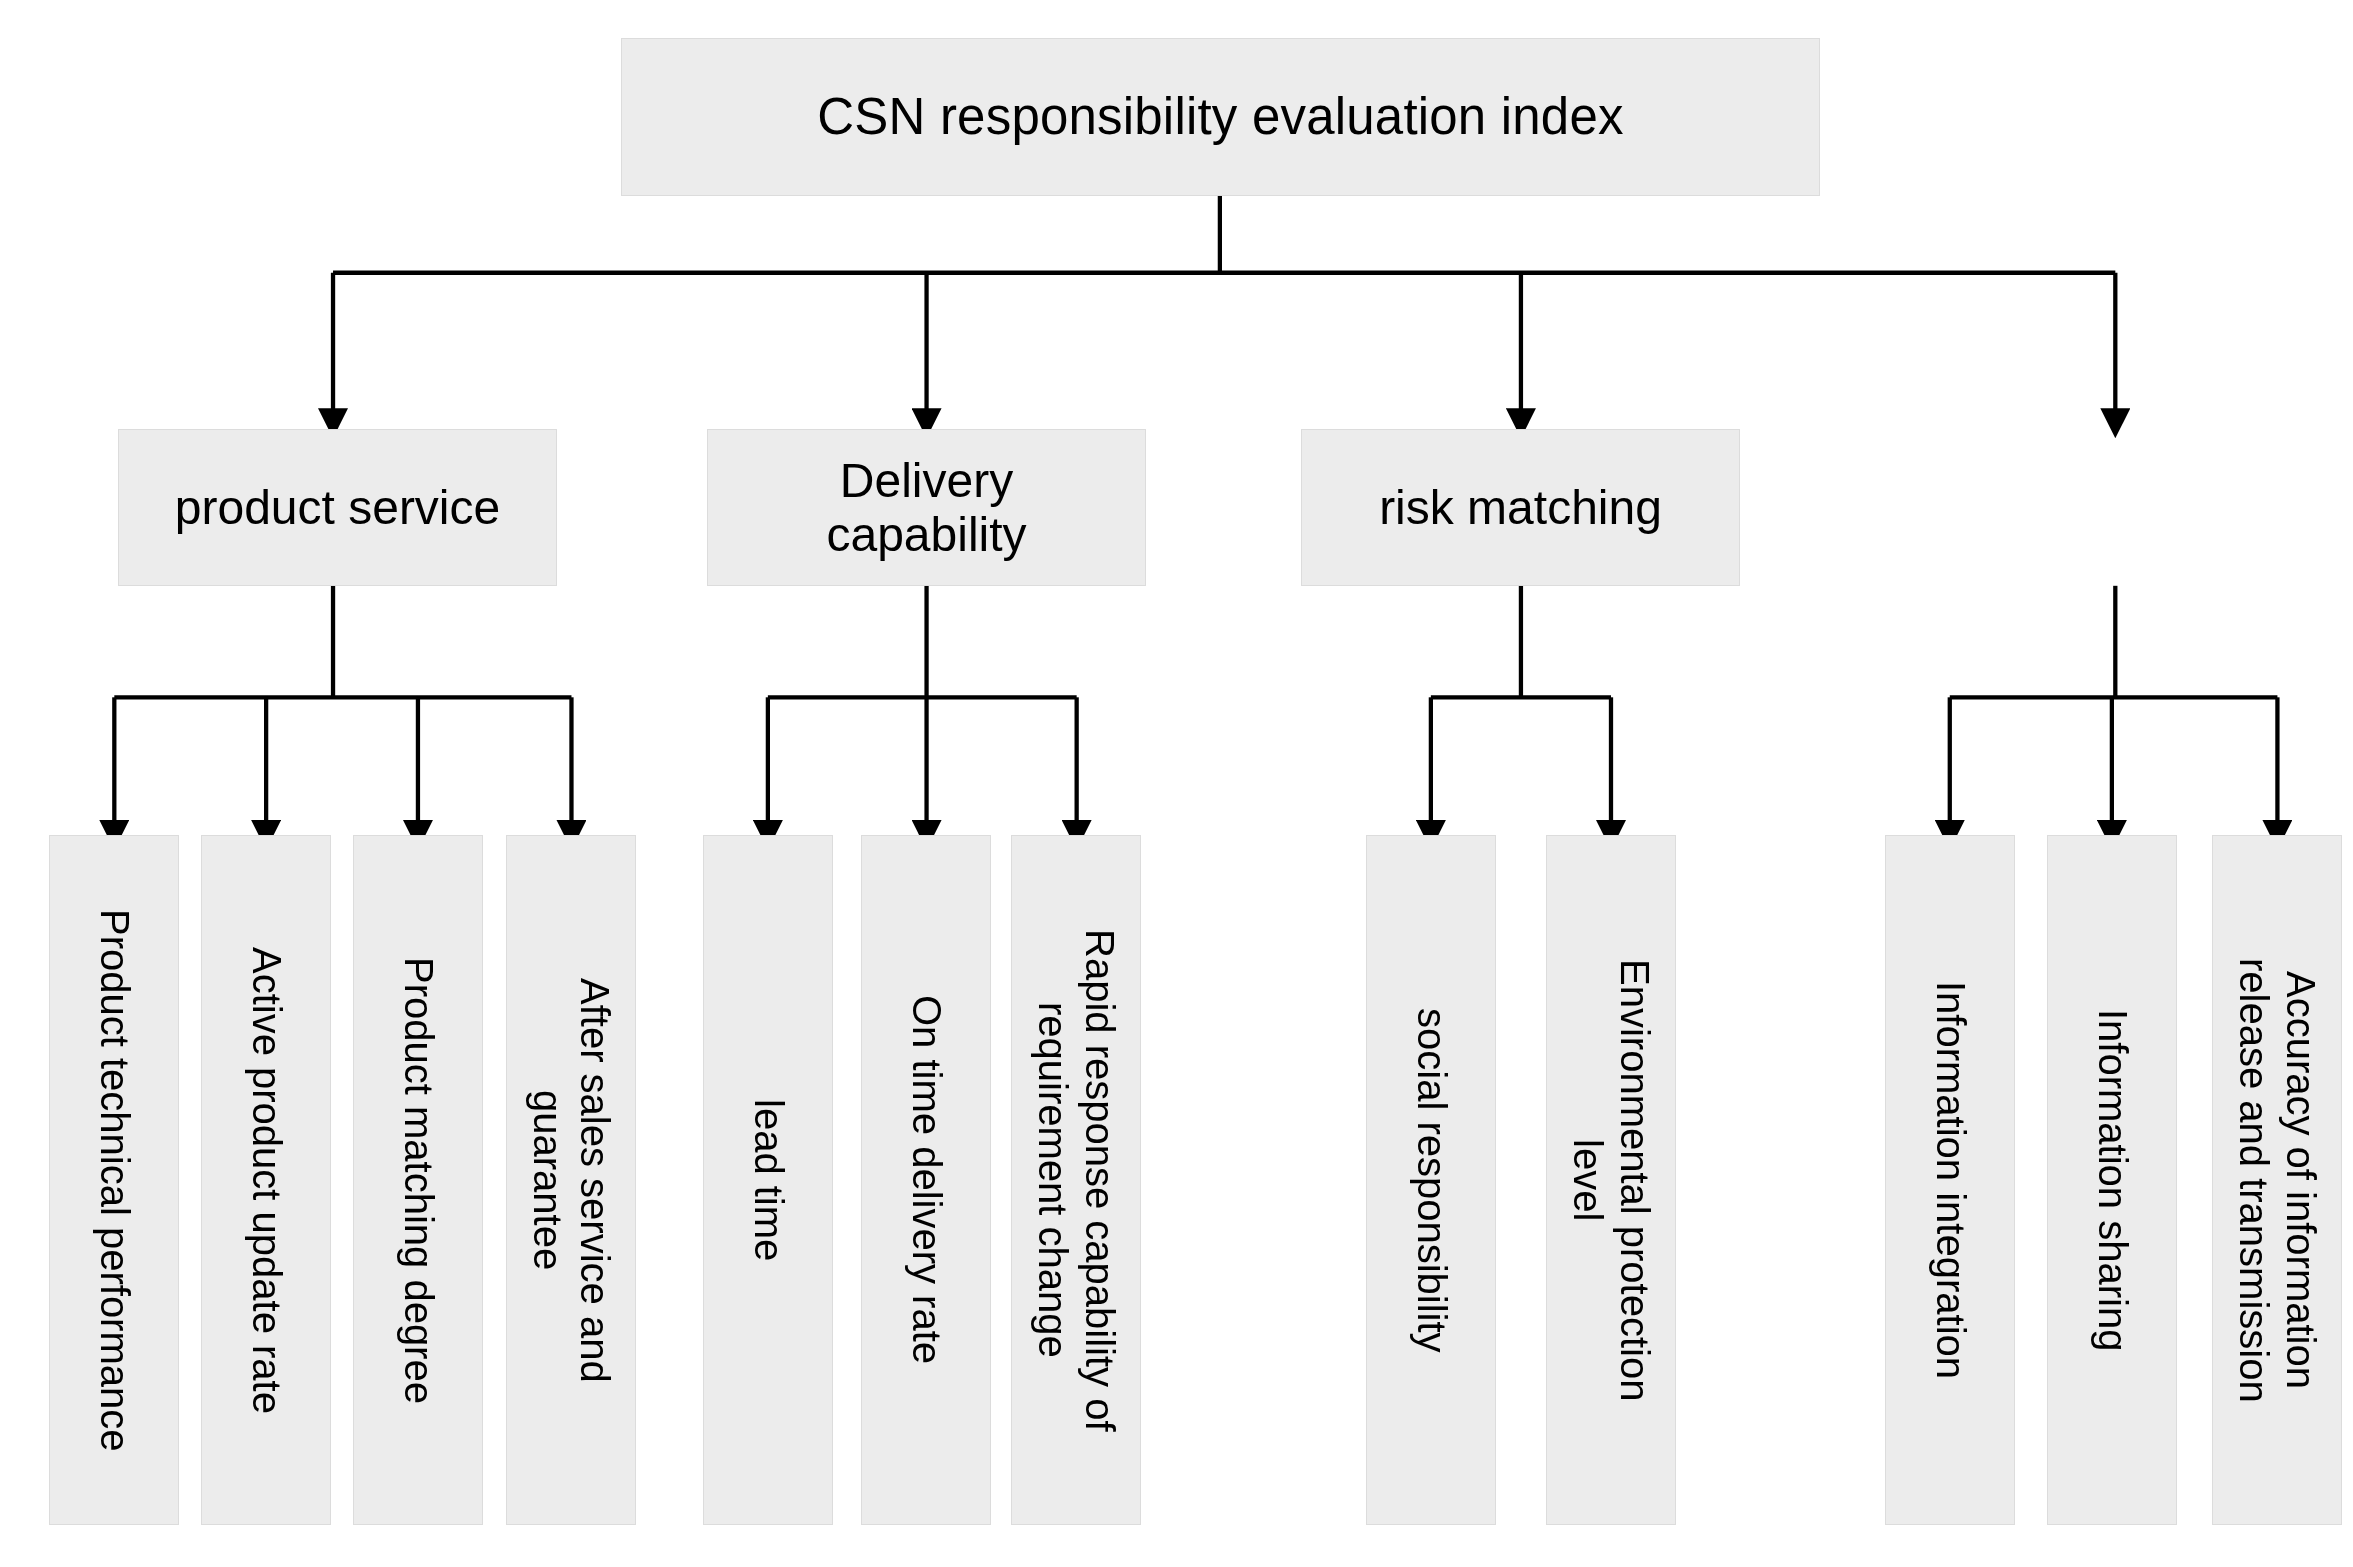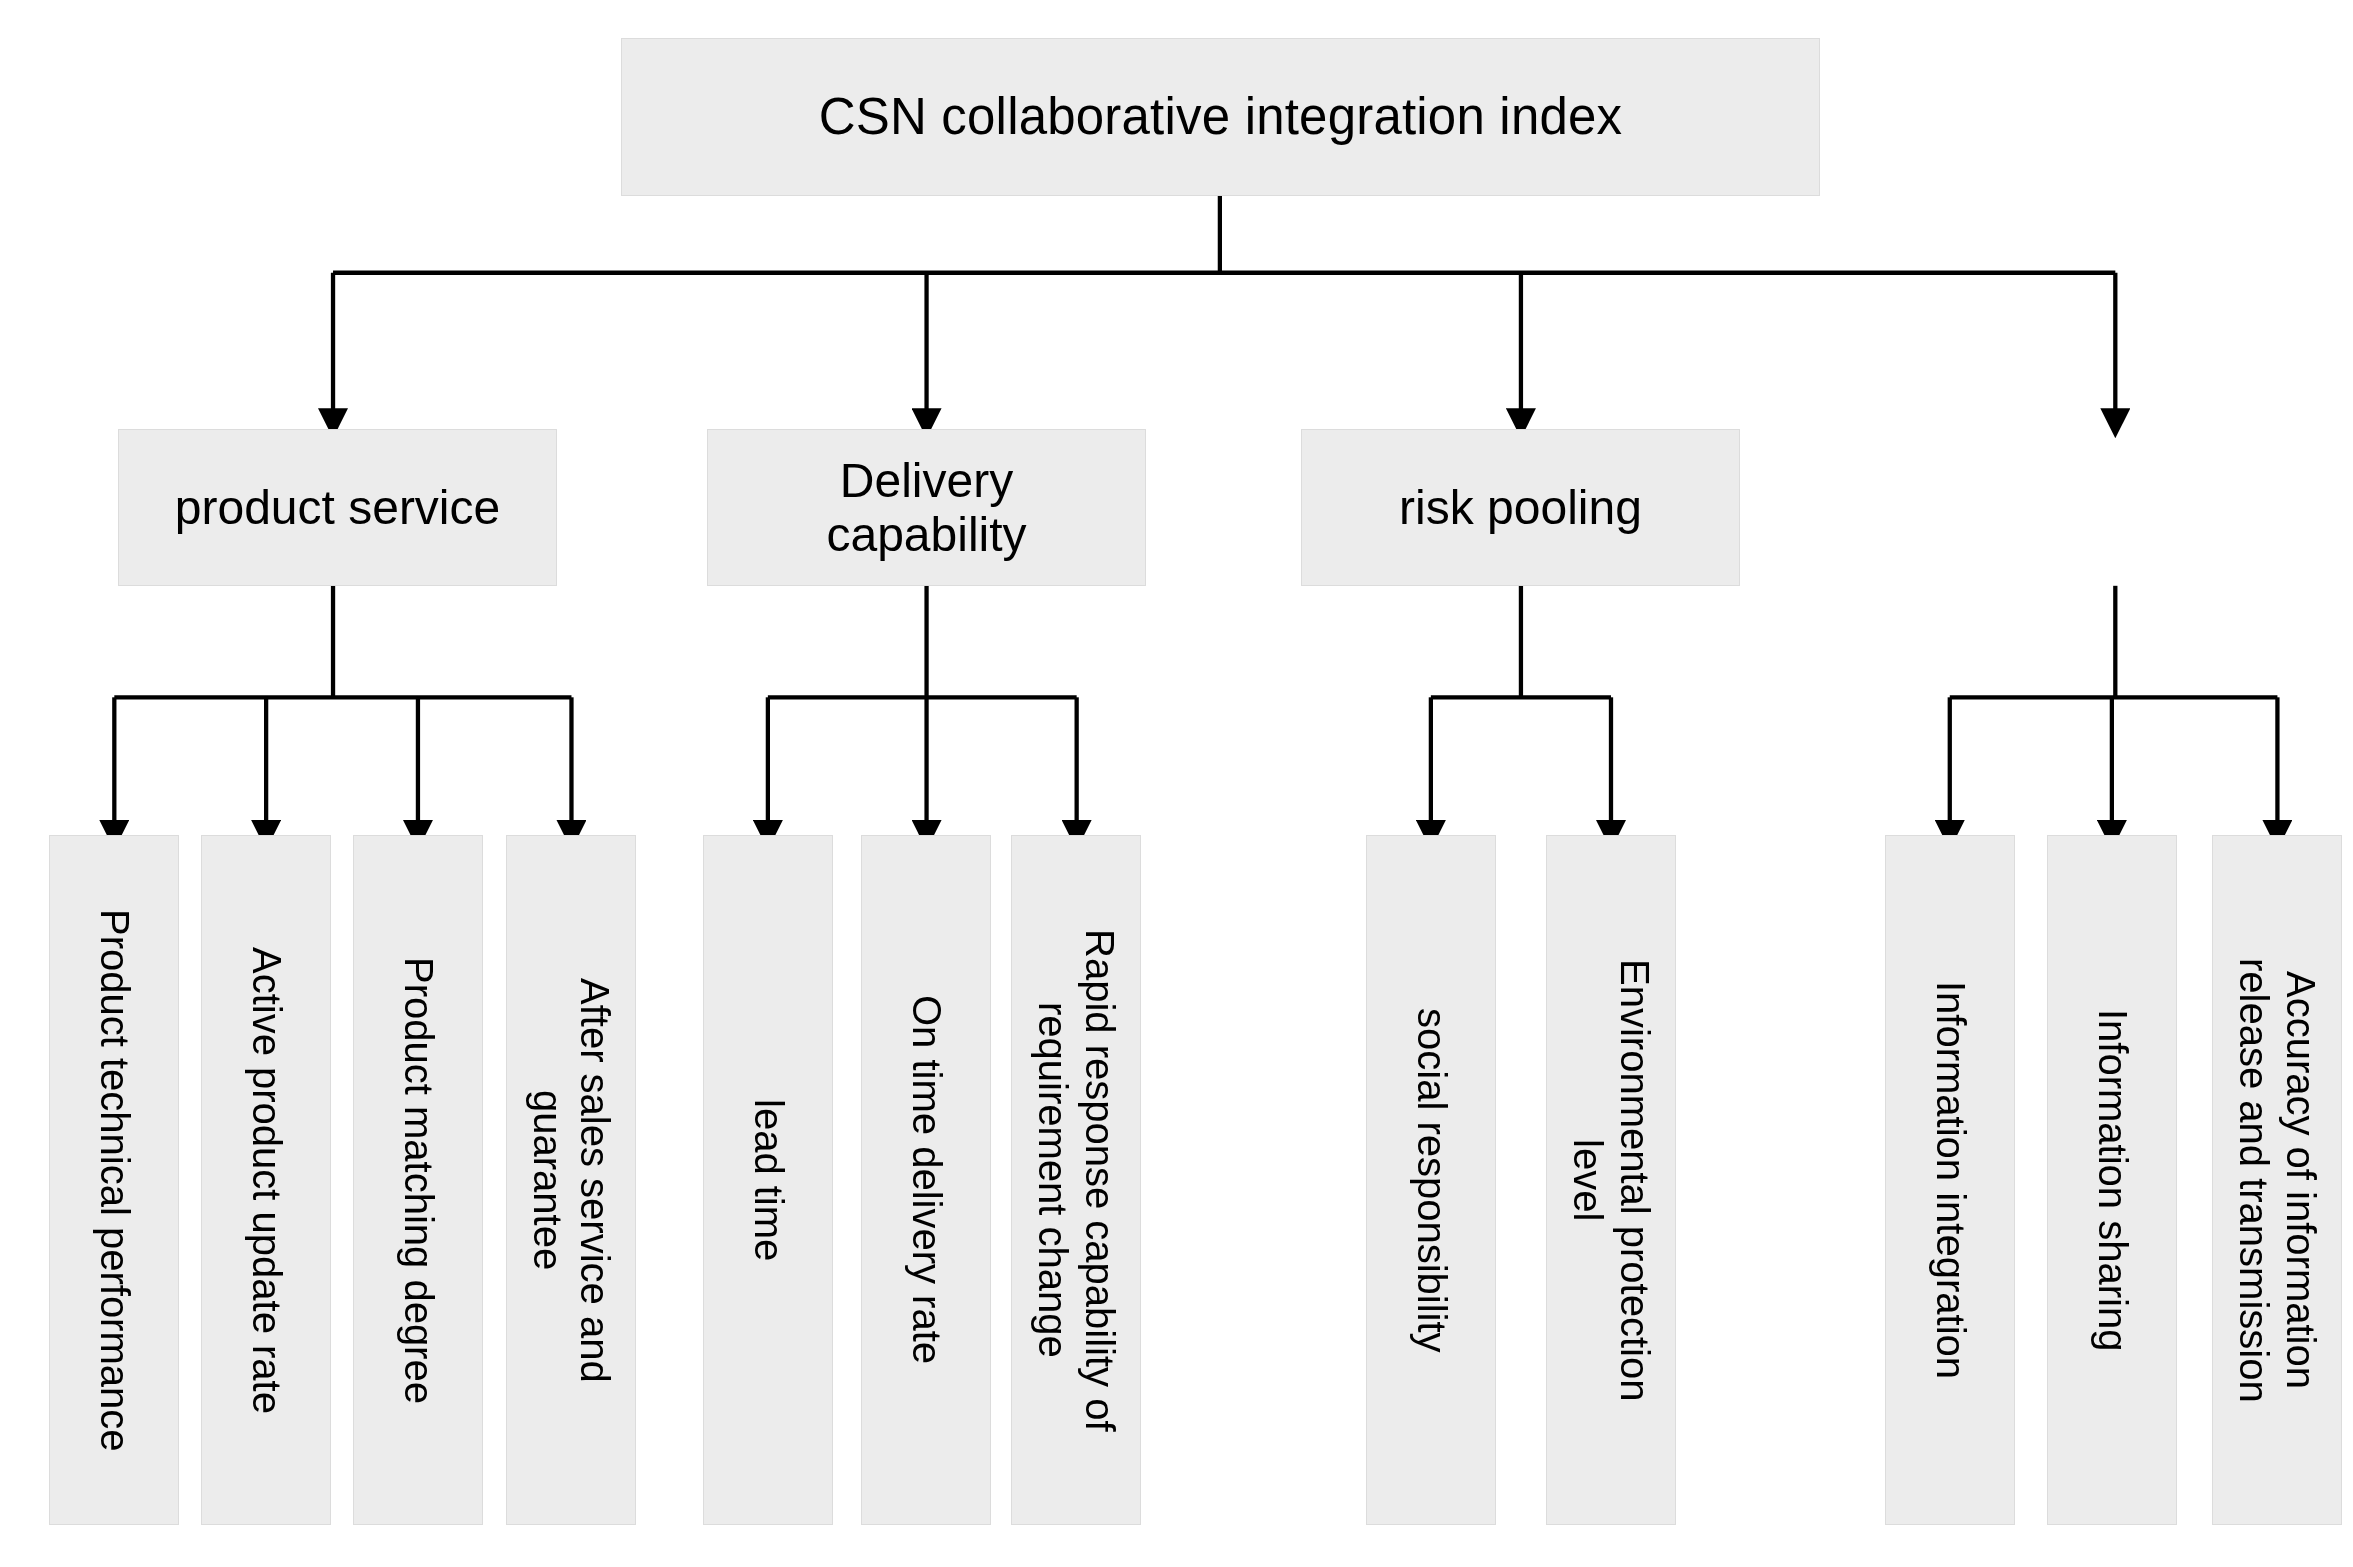--- a/index.html
+++ b/index.html
@@ -125,34 +125,34 @@
     <g stroke="#000000" stroke-width="5" fill="none">
       <path d="M2466,683 L2466,813"></path>
       <path d="M2273,813 L2655,813"></path>
       <path d="M2273,813 L2273,958" marker-end="url(#arrowhead)"></path>
       <path d="M2462,813 L2462,958" marker-end="url(#arrowhead)"></path>
       <path d="M2655,813 L2655,958" marker-end="url(#arrowhead)"></path>
     </g>
   </svg>
 
   <div class="node root" style="left:621px; top:38px; width:1199px; height:158px;">
-    <span>CSN collaborative integration index</span>
+    <span>CSN responsibility evaluation index</span>
   </div>
 
   <div class="node level2" style="left:118px; top:429px; width:439px; height:157px;">
     <span>product service</span>
   </div>
 
   <div class="node level2" style="left:707px; top:429px; width:439px; height:157px; white-space:pre-line;">
     <span style="white-space:pre-line;">Delivery
 capability</span>
   </div>
 
   <div class="node level2" style="left:1301px; top:429px; width:439px; height:157px;">
-    <span>risk pooling</span>
+    <span>risk matching</span>
   </div>
 
 
   <div class="node leaf" style="left:49px; top:835px; width:130px; height:690px;">
     <span class="vtext">Product technical performance</span>
   </div>
   <div class="node leaf" style="left:201px; top:835px; width:130px; height:690px;">
     <span class="vtext">Active product update rate</span>
   </div>
   <div class="node leaf" style="left:353px; top:835px; width:130px; height:690px;">

